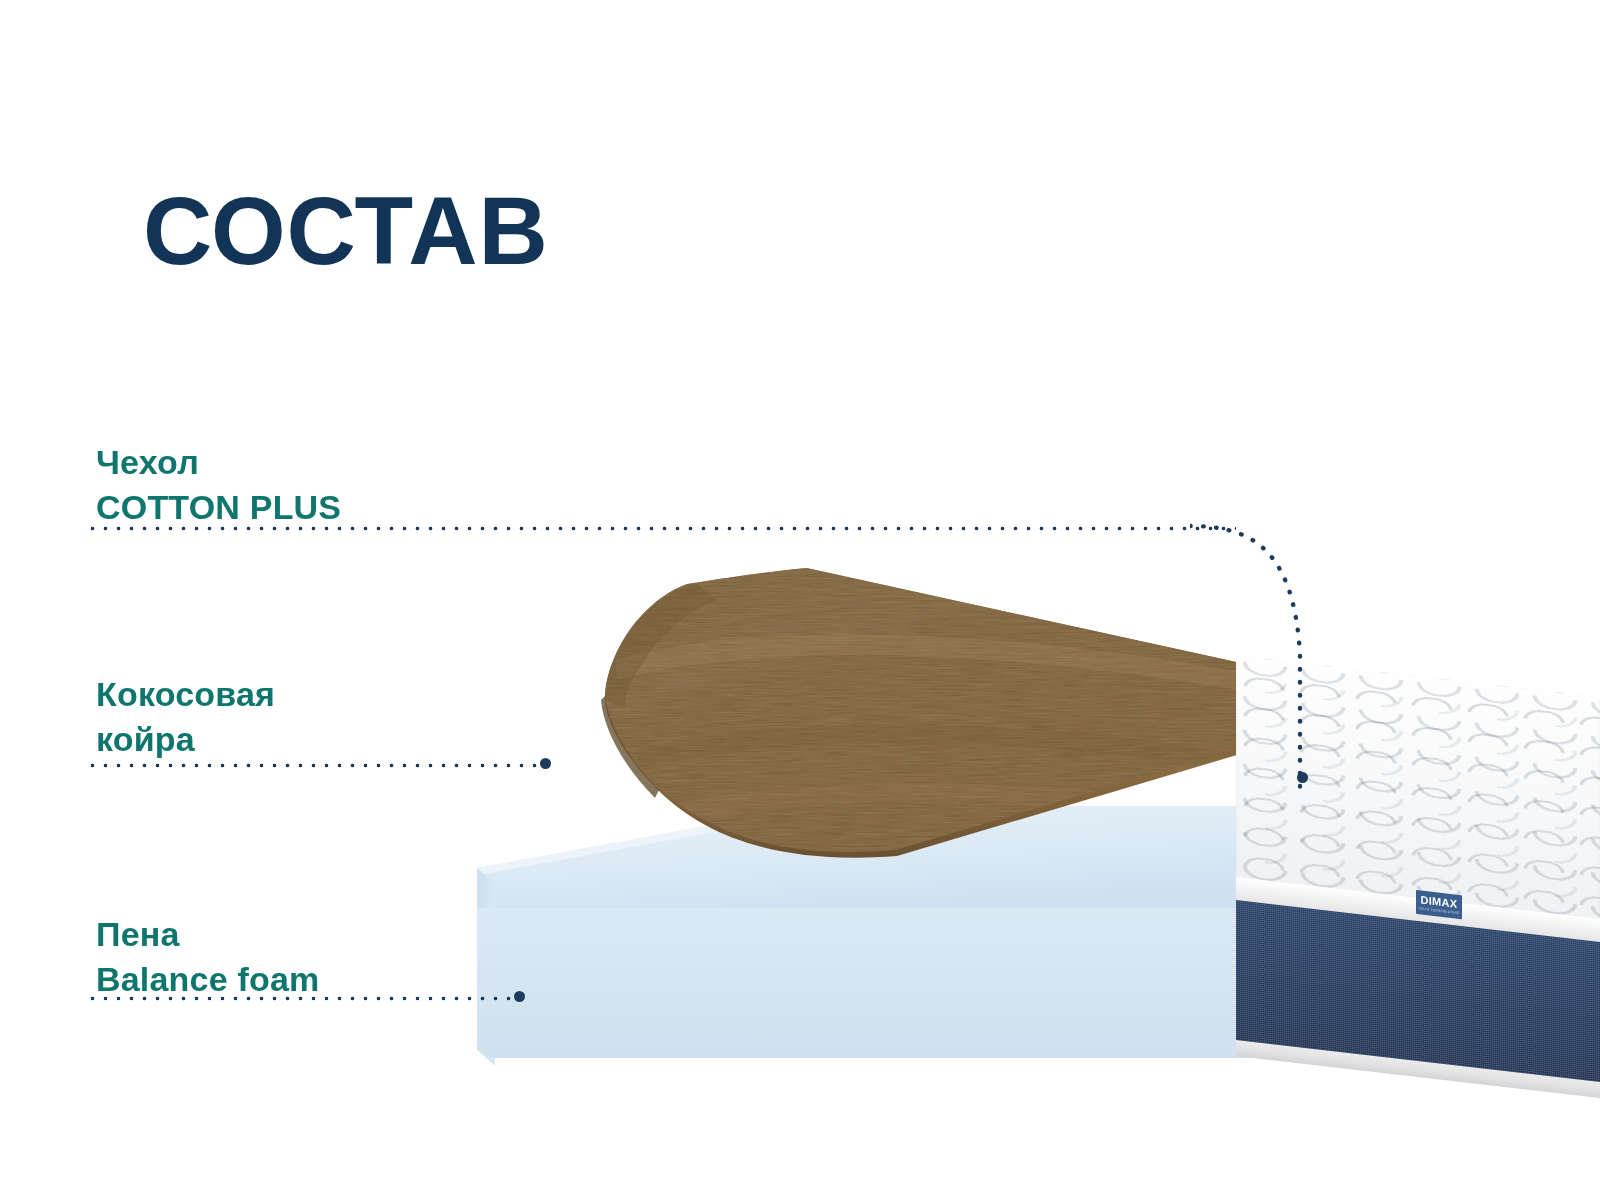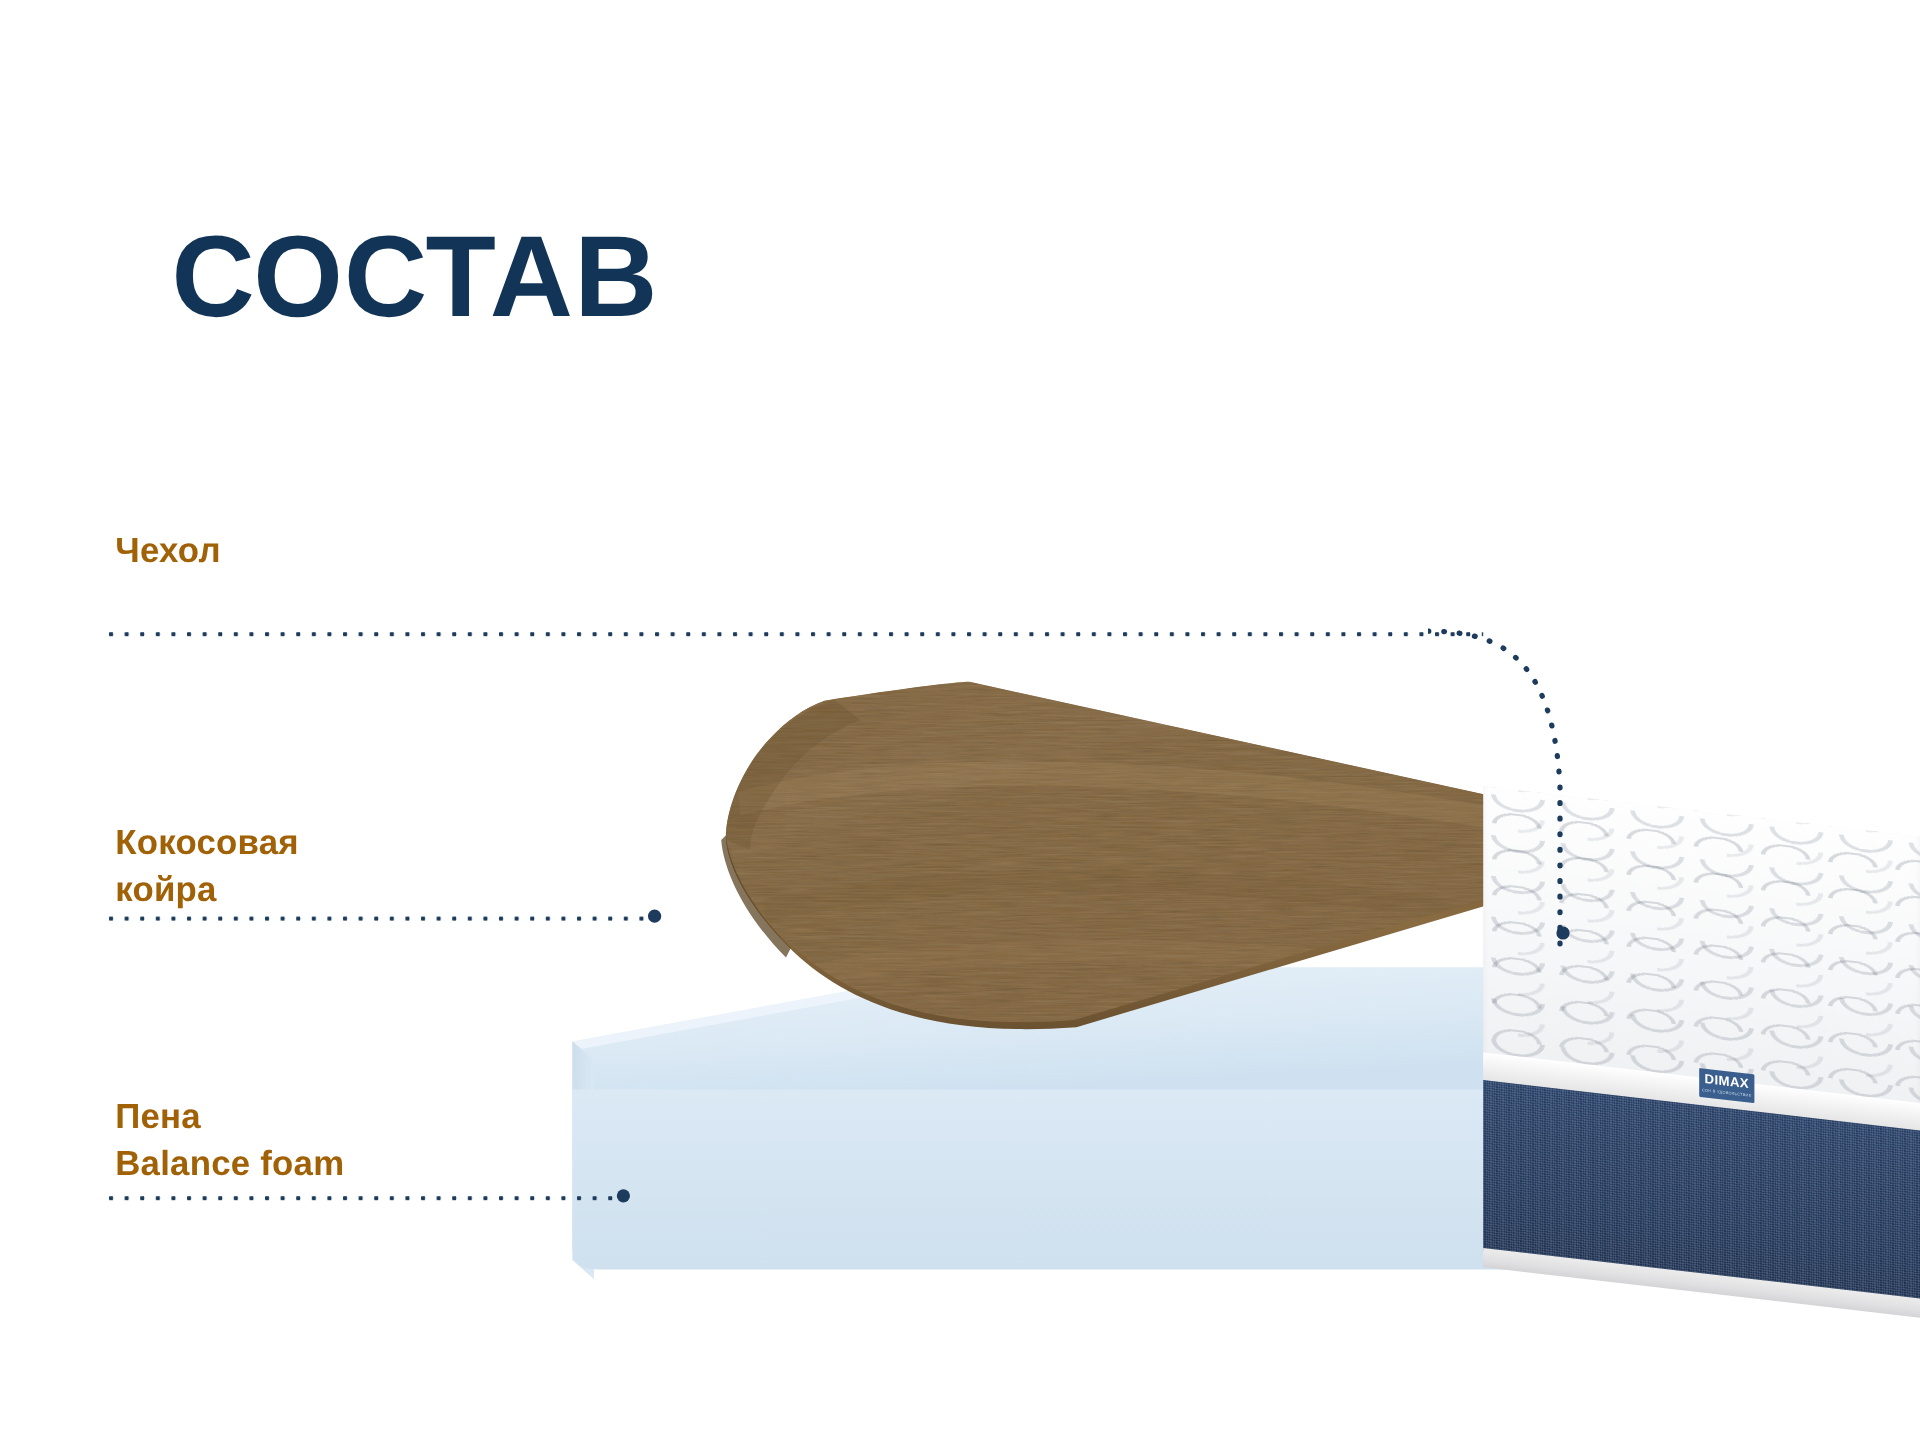--- a/index.html
+++ b/index.html
@@ -14,30 +14,30 @@
     position:absolute;left:96px;top:183px;
     font-size:96px;font-weight:700;letter-spacing:1px;
     color:#123456;line-height:1;
     white-space:nowrap;
     margin-left:47px;
   }
 
   
   .layer-label{
     position:absolute;
-    color:#a16207;
-    font-size:29px;
+    color:#0f766e;
+    font-size:34px;
     font-weight:700;
     line-height:1.33;
     letter-spacing:0.2px;
     white-space:nowrap;
   }
   .layer-label .l2{display:block;}
   #label-cover{left:96px;top:440px;}
-  #label-coir{left:96px;top:672px;margin-top:12px;}
+  #label-coir{left:96px;top:672px;}
   #label-foam{left:96px;top:912px;}
 
   
   .leader{
     position:absolute;height:5px;
     background-image:radial-gradient(circle at 2.5px 2.5px,#1d3b5c 1.7px,rgba(0,0,0,0) 2.1px);
     background-size:13px 5px;background-repeat:repeat-x;
   }
   #leader-cover{left:90px;top:526px;width:1146px;}
   #leader-coir{left:90px;top:763px;width:452px;}
@@ -252,20 +252,21 @@
   <div id="cover-bottom-piping"></div>
 
   <div id="dimax-tag">
     <span class="brand">DIMAX</span>
     <span class="sub">СОН В УДОВОЛЬСТВИЕ</span>
   </div>
 </div>
 
 <div class="layer-label" id="label-cover">
   <span class="l1">Чехол</span>
+  <span class="l2">COTTON PLUS</span>
 </div>
 
 <div class="layer-label" id="label-coir">
   <span class="l1">Кокосовая</span>
   <span class="l2">койра</span>
 </div>
 
 <div class="layer-label" id="label-foam">
   <span class="l1">Пена</span>
   <span class="l2">Balance foam</span>

